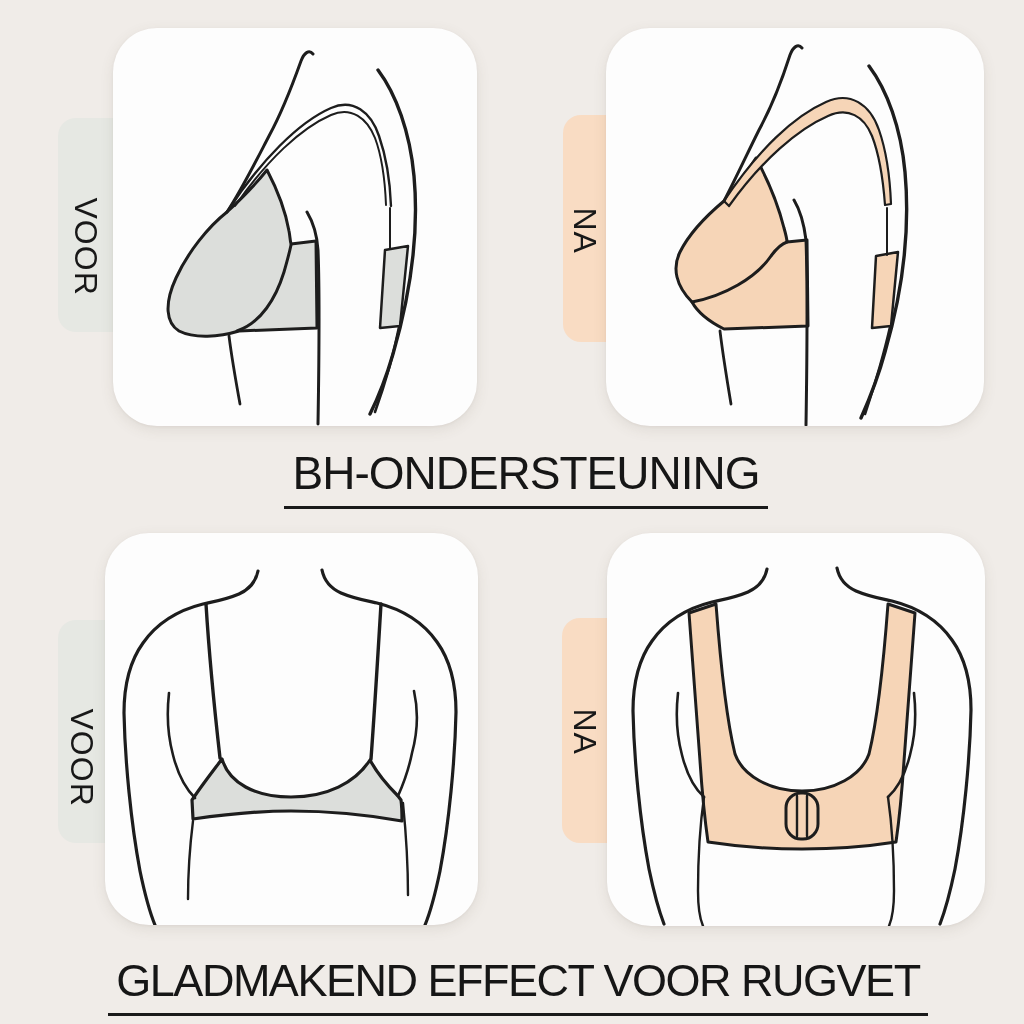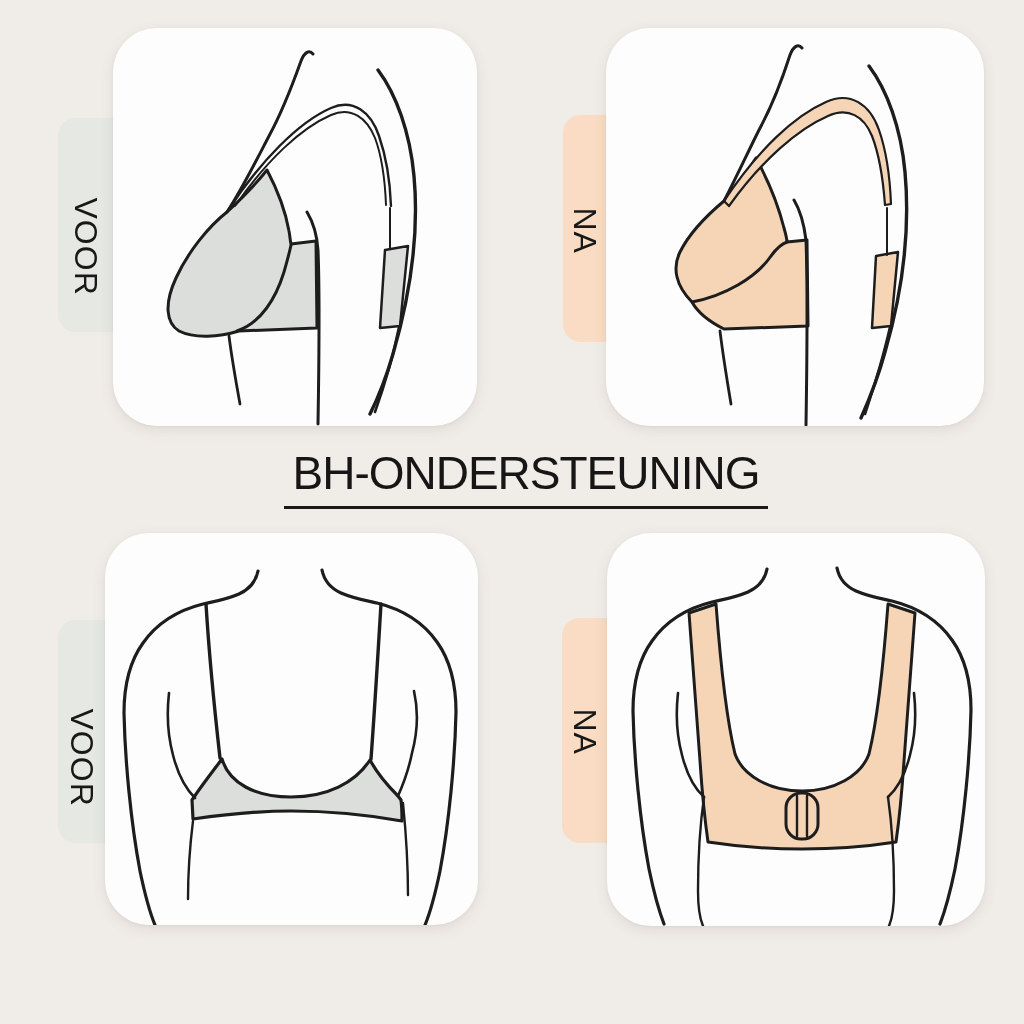--- a/index.html
+++ b/index.html
@@ -123,14 +123,17 @@
       <path stroke-width="2.4" d="M190,263 L190,303 M200,263 L200,303"></path>
       <path stroke-width="3.2" d="M160,36 C158,46 152,54 141,59 C127,65 114,67 105,69 C81,75 59,88 45,108 C32,126 26,150 26,178 C27,226 33,288 42,336 C47,360 52,378 57,391"></path>
       <path stroke-width="3.2" d="M230,35 C232,45 238,53 249,58 C263,64 276,66 285,68 C309,74 331,87 345,107 C358,125 364,149 364,177 C363,225 357,288 348,336 C343,360 338,378 333,391"></path>
       <path stroke-width="2.6" d="M71,160 C69,178 69,200 75,222 C80,242 88,256 97,264"></path>
       <path stroke-width="2.6" d="M307,160 C309,178 309,200 303,222 C298,242 290,256 281,264"></path>
       <path stroke-width="2.4" d="M97,264 C93,292 91,330 91,358 C91,374 93,386 96,393"></path>
       <path stroke-width="2.4" d="M281,264 C285,292 287,330 287,358 C287,374 285,386 282,393"></path>
     </svg>
   </div>
 
+  <div class="heading" id="heading-bottom">
+    <span class="u">GLADMAKEND EFFECT VOOR RUGVET</span>
+  </div>
 
 </div>
 
 </body></html>

